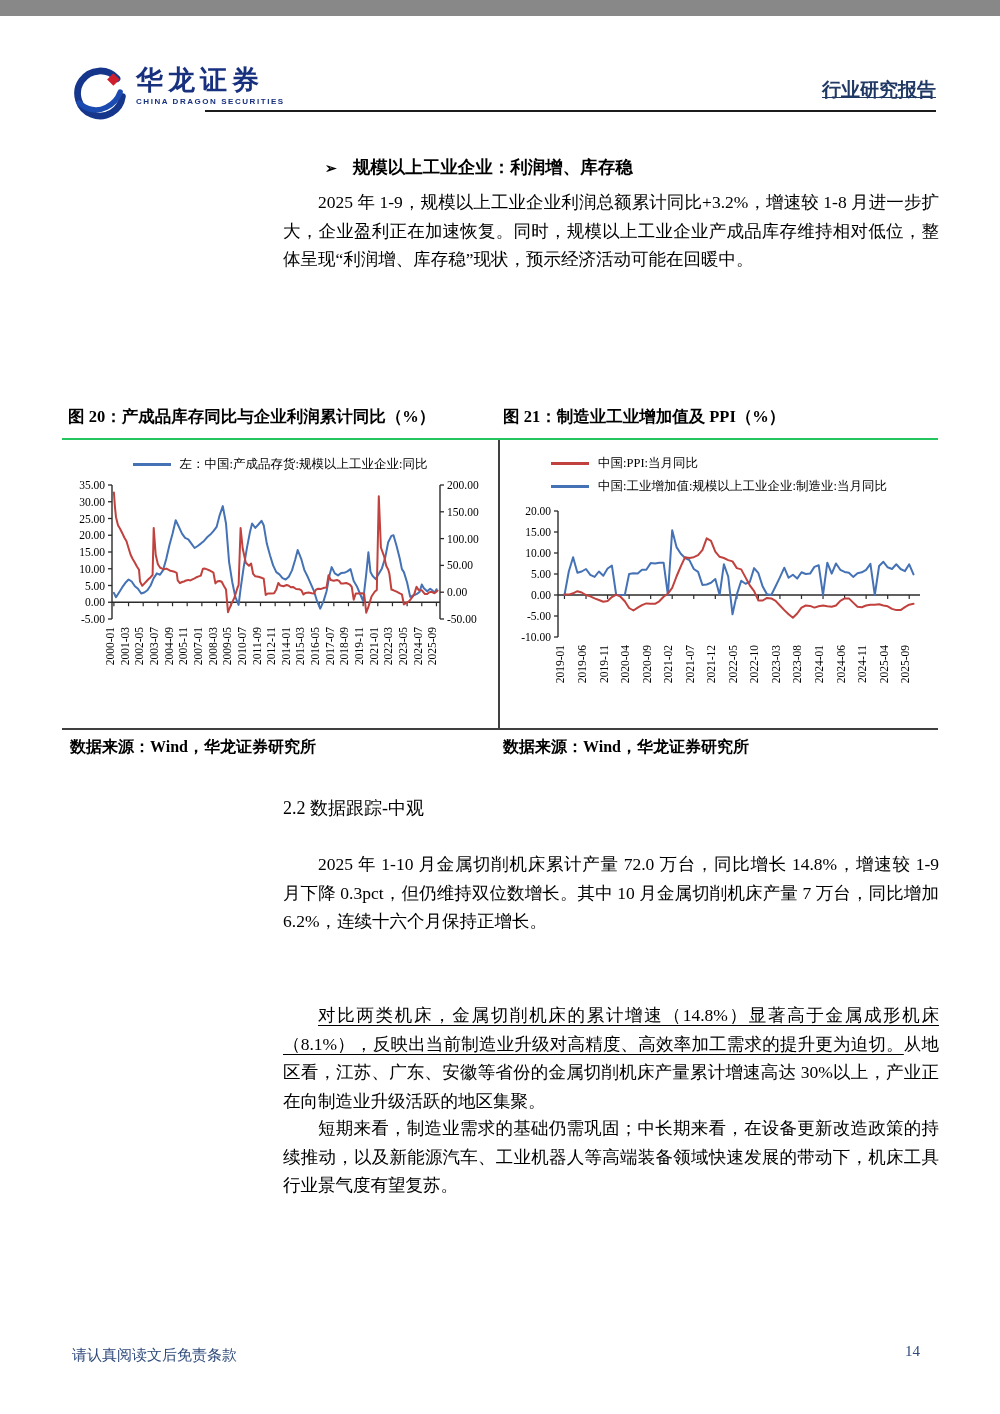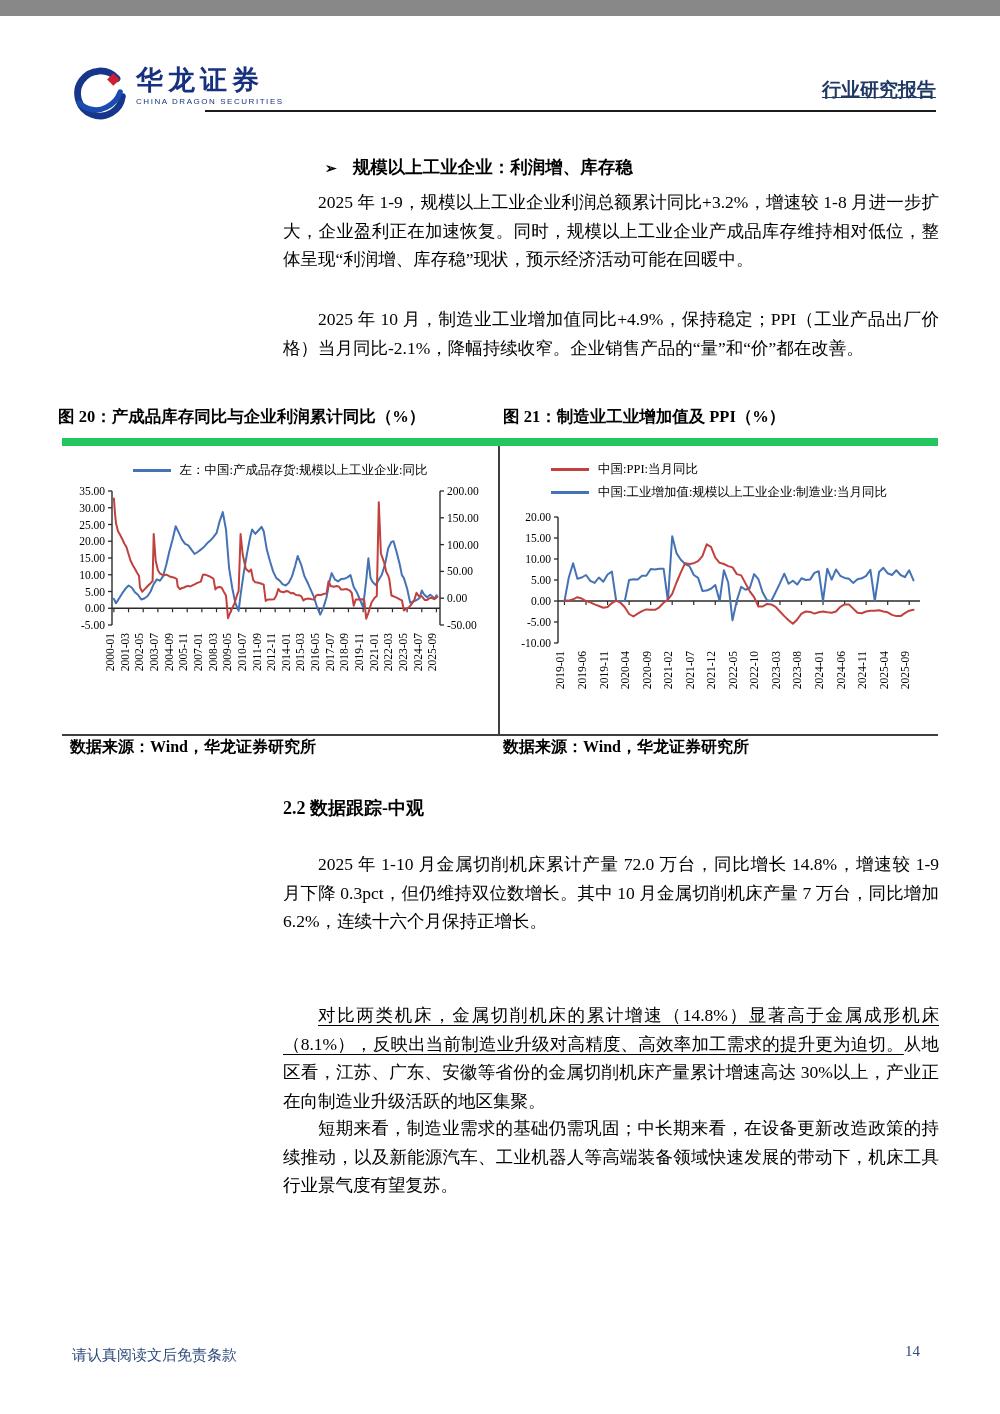--- a/index.html
+++ b/index.html
@@ -5,40 +5,40 @@
   html,body{margin:0;padding:0;background:#888;}
   .page{position:relative;width:1000px;height:1414px;background:#ffffff;margin:16px auto;
         font-family:"Liberation Serif","DejaVu Serif",serif;color:#000;overflow:hidden;}
 
   
   .logo{position:absolute;left:72px;top:50px;display:flex;align-items:flex-start;gap:10px;}
   .logo-text{display:flex;flex-direction:column;}
   .logo-cn{font-family:"Liberation Sans","DejaVu Sans",sans-serif;font-weight:bold;font-size:27px;
            color:#17317f;letter-spacing:5px;line-height:1.05;}
   .logo-en{font-family:"Liberation Sans","DejaVu Sans",sans-serif;font-size:8px;color:#17317f;
-           letter-spacing:1.55px;margin-top:3px;font-weight:normal;}
+           letter-spacing:1.55px;margin-top:3px;font-weight:bold;}
   .report-type{position:absolute;top:61px;right:64px;font-size:19px;font-weight:bold;color:#1f3864;text-decoration:underline;}
   .header-rule{position:absolute;left:205px;top:94px;width:731px;height:2px;background:#1c1c1c;}
 
   
   .bullet-heading{position:absolute;left:325px;top:139px;font-size:17.5px;font-weight:bold;
                   display:flex;gap:16px;align-items:baseline;}
   .bullet-marker{font-size:14px;}
   .para{position:absolute;left:283px;width:656px;font-size:17.5px;line-height:28.5px;
         text-align:justify;text-indent:2em;}
   #para1{top:172px;} #para2{top:289px;}
-  .section-heading{position:absolute;left:283px;top:780px;font-size:18px;font-weight:bold;}
+  .section-heading{position:absolute;left:283px;top:780px;font-size:18px;font-weight:normal;}
   #para3{top:834px;} #para4{top:922px;} #para5{top:985px;} #para6{top:1098px;}
   .ul{text-decoration:underline;text-underline-offset:4px;}
 
   
   .fig-caption{position:absolute;top:390px;font-size:16.5px;font-weight:bold;}
-  #cap20{left:58px;} #cap21{left:503px;}
+  #cap20{left:68px;} #cap21{left:503px;}
   .charts{position:absolute;left:62px;top:422px;width:876px;height:288px;
-          border-top:8px solid #22c55e;border-bottom:2px solid #3f3f3f;display:flex;box-sizing:content-box;}
+          border-top:2px solid #22c55e;border-bottom:2px solid #3f3f3f;display:flex;box-sizing:content-box;}
   .cell{width:438px;box-sizing:border-box;padding-top:12px;}
   .cell-left{border-right:2px solid #3f3f3f;}
   .legend{text-align:center;margin-bottom:3px;}
   .legend-inner{display:inline-block;text-align:left;}
   .legend-row{display:flex;align-items:center;gap:9px;font-size:12.5px;height:23px;white-space:nowrap;}
   .sw{display:inline-block;width:38px;height:3px;flex:0 0 38px;}
   .sw-blue{background:#4472b5;} .sw-red{background:#c0413d;}
   .source{position:absolute;top:721px;font-size:16px;font-weight:bold;}
   #src20{left:70px;} #src21{left:503px;}
 
@@ -64,21 +64,20 @@
   </div>
   <div class="report-type">行业研究报告</div>
   <div class="header-rule"></div>
 
   <div class="bullet-heading">
     <span class="bullet-marker">➢</span>
     <span>规模以上工业企业：利润增、库存稳</span>
   </div>
 
   <div class="para" id="para1">2025 年 1-9，规模以上工业企业利润总额累计同比+3.2%，增速较 1-8 月进一步扩大，企业盈利正在加速恢复。同时，规模以上工业企业产成品库存维持相对低位，整体呈现“利润增、库存稳”现状，预示经济活动可能在回暖中。</div>
-  <div class="para" id="para2">2025 年 10 月，制造业工业增加值同比+4.9%，保持稳定；PPI（工业产品出厂价格）当月同比-2.1%，降幅持续收窄。企业销售产品的“量”和“价”都在改善。</div>
 
   <div class="fig-caption" id="cap20">图 20：产成品库存同比与企业利润累计同比（%）</div>
   <div class="fig-caption" id="cap21">图 21：制造业工业增加值及 PPI（%）</div>
 
   <div class="charts">
     <div class="cell cell-left">
       <div class="legend">
         <div class="legend-inner">
           <div class="legend-row">
             <span class="sw sw-blue"></span>

